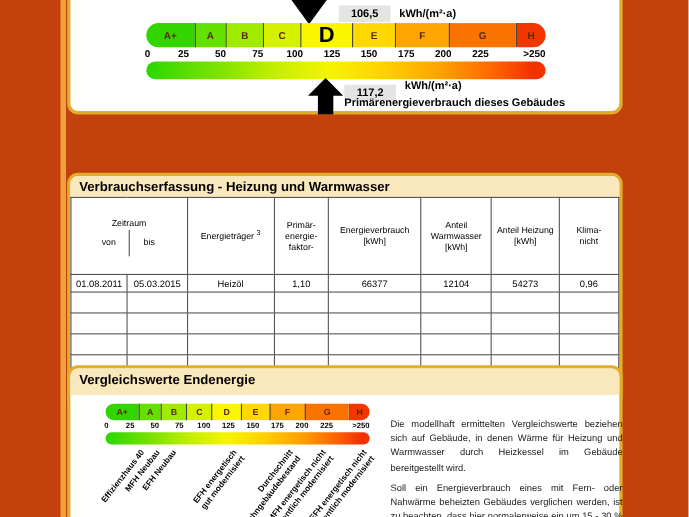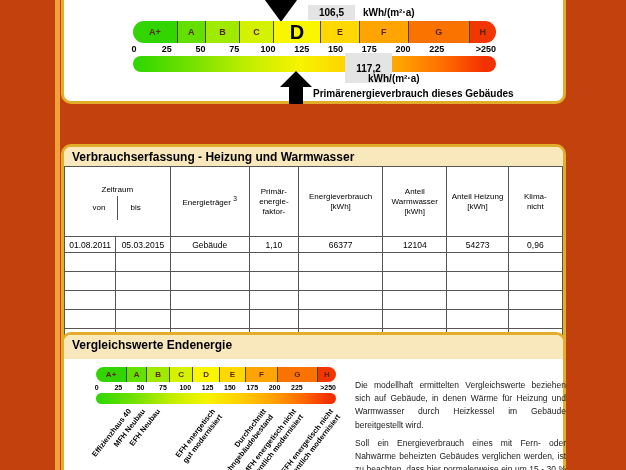--- a/index.html
+++ b/index.html
@@ -50,34 +50,34 @@
     border-left:19px solid transparent;border-right:19px solid transparent;
     border-top:26px solid #000;}
   .arrow-up-head{position:absolute;left:216px;top:82px;width:0;height:0;
     border-left:16px solid transparent;border-right:16px solid transparent;
     border-bottom:16px solid #000;}
   .arrow-up-shaft{position:absolute;left:225px;top:97px;width:14px;height:18px;background:#000;}
   .vb{position:absolute;background:#e4e4e4;font-size:10px;font-weight:bold;
       display:flex;align-items:center;justify-content:center;}
   .vb-top{left:244px;top:16px;width:47px;height:15px;}
   .unit-top{position:absolute;left:299px;top:18px;font-size:10px;font-weight:bold;}
-  .vb-bottom{left:249px;top:64px;width:47px;height:30px;margin-left:32px;}
+  .vb-bottom{left:249px;top:88px;width:47px;height:15px;}
   .unit-bottom{position:absolute;left:304px;top:84px;font-size:10px;font-weight:bold;}
   .primaer-label{position:absolute;left:249px;top:99px;font-size:10px;font-weight:bold;}
 
   
   .ende-panel{top:112px;height:40px;background:#fae8bd;}
   .ende-title{position:absolute;left:8px;top:4px;font-size:12px;font-weight:bold;}
   .ende-sub{position:absolute;left:8px;top:20px;font-size:9.5px;}
   .ende-value{position:absolute;right:4px;top:3px;bottom:3px;width:127px;background:#e4e4e4;
       display:flex;align-items:center;justify-content:flex-end;padding-right:8px;
       box-sizing:border-box;font-size:10.5px;}
 
   
-  .table-panel{top:144px;height:215px;}
+  .table-panel{top:157px;height:215px;}
   .tbl-band{height:19px;}
   table{width:100%;border-collapse:collapse;table-layout:fixed;}
   th,td{border:1px solid #555;padding:0;text-align:center;vertical-align:middle;}
   th{font-size:8px;font-weight:normal;height:37px;line-height:1.25;}
   td{font-size:8.5px;height:18px;}
   tbody tr:first-child td{height:15px;}
   .pre{white-space:pre-line;}
   .zr-cell{padding:16px;}
   .zr-top{height:13px;display:flex;align-items:center;justify-content:center;}
   .zr-bottom{display:flex;height:24px;}
@@ -207,21 +207,21 @@
           <th class="pre">Anteil Heizung
 [kWh]</th>
           <th class="pre">Klima-
 nicht</th>
         </tr>
       </thead>
       <tbody>
         <tr>
           <td>01.08.2011</td>
             <td>05.03.2015</td>
-            <td>Gebäude</td>
+            <td>Heizöl</td>
             <td>1,10</td>
             <td>66377</td>
             <td>12104</td>
             <td>54273</td>
             <td>0,96</td>
         </tr>
         <tr>
             <td></td>
             <td></td>
             <td></td>

